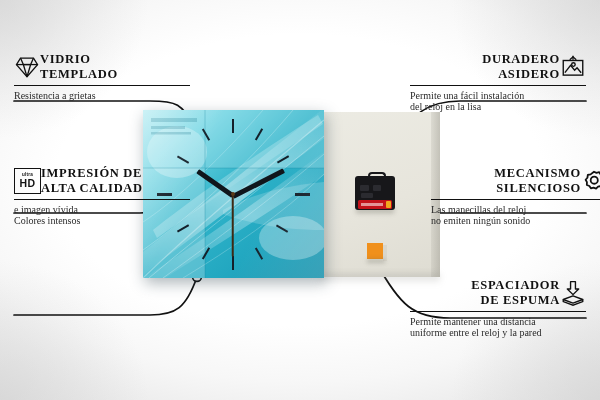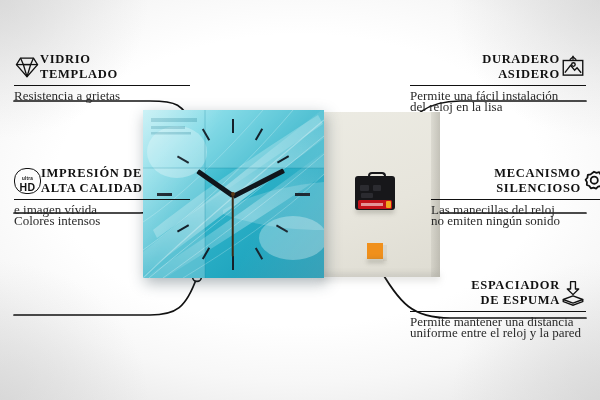--- a/index.html
+++ b/index.html
@@ -30,30 +30,30 @@
   .titles{display:flex;flex-direction:column;}
   .t-line{
     font-family:"Liberation Serif",serif;
     font-weight:bold;font-size:12.5px;letter-spacing:.7px;
     color:#111;line-height:14.5px;white-space:nowrap;
   }
   .feature.right .t-line{text-align:right;}
   .rule{height:0;border-top:1.6px solid #111;margin-top:4px;}
   .desc{
     font-family:"Liberation Serif",serif;
-    font-size:13px;line-height:11.6px;color:#2a2a2a;
+    font-size:10px;line-height:11.6px;color:#2a2a2a;
     margin-top:3.5px;white-space:nowrap;
   }
   .feature.right .desc{text-align:left;}
   .ico{width:26px;height:26px;flex:0 0 26px;display:block;}
 
   
   .hdbadge{
-    width:25px;height:24px;flex:0 0 25px;border:1.7px solid #111;border-radius:12px;
-    display:flex;flex-direction:column;align-items:center;justify-content:flex-end;
+    width:25px;height:24px;flex:0 0 25px;border:1.7px solid #111;border-radius:0;
+    display:flex;flex-direction:column;align-items:center;justify-content:center;
     font-family:"Liberation Sans",sans-serif;color:#111;line-height:1;
   }
   .hdbadge .u{font-size:4.6px;font-weight:bold;letter-spacing:.2px;margin-bottom:.5px;}
   .hdbadge .d{font-size:10.5px;font-weight:bold;letter-spacing:.3px;}
 
   
   #backpanel{
     position:absolute;left:318px;top:112px;width:122px;height:165px;
     background:linear-gradient(160deg,#ecebe3 0%,#e7e5dc 55%,#dedcd2 100%);
   }

